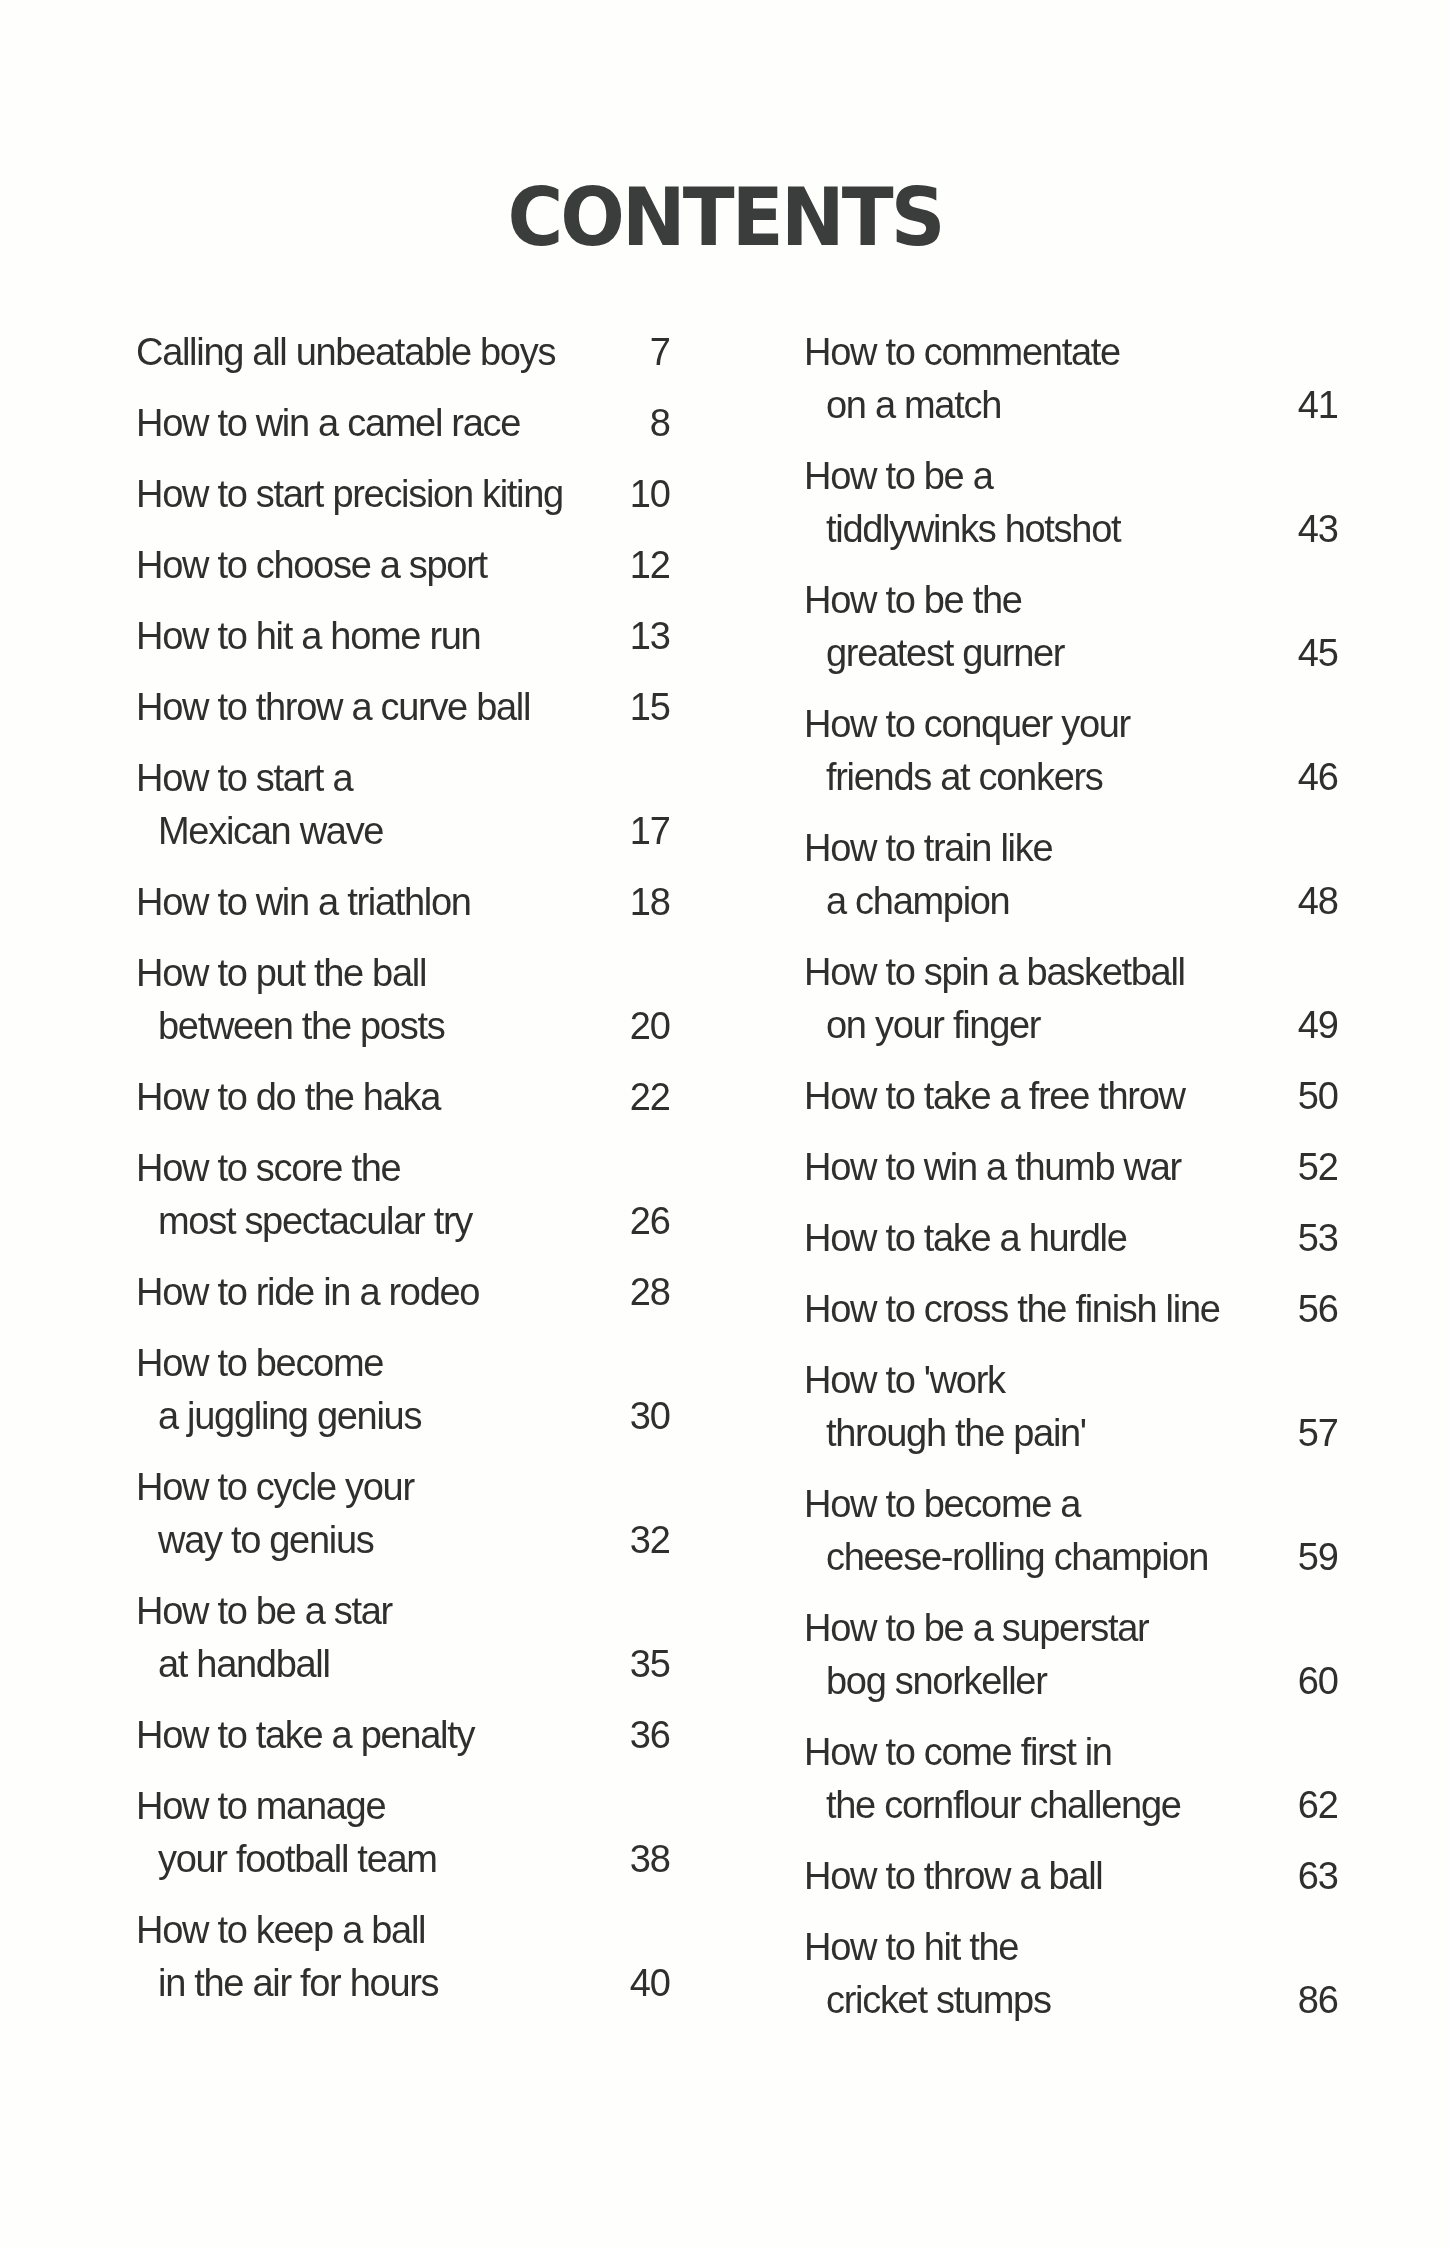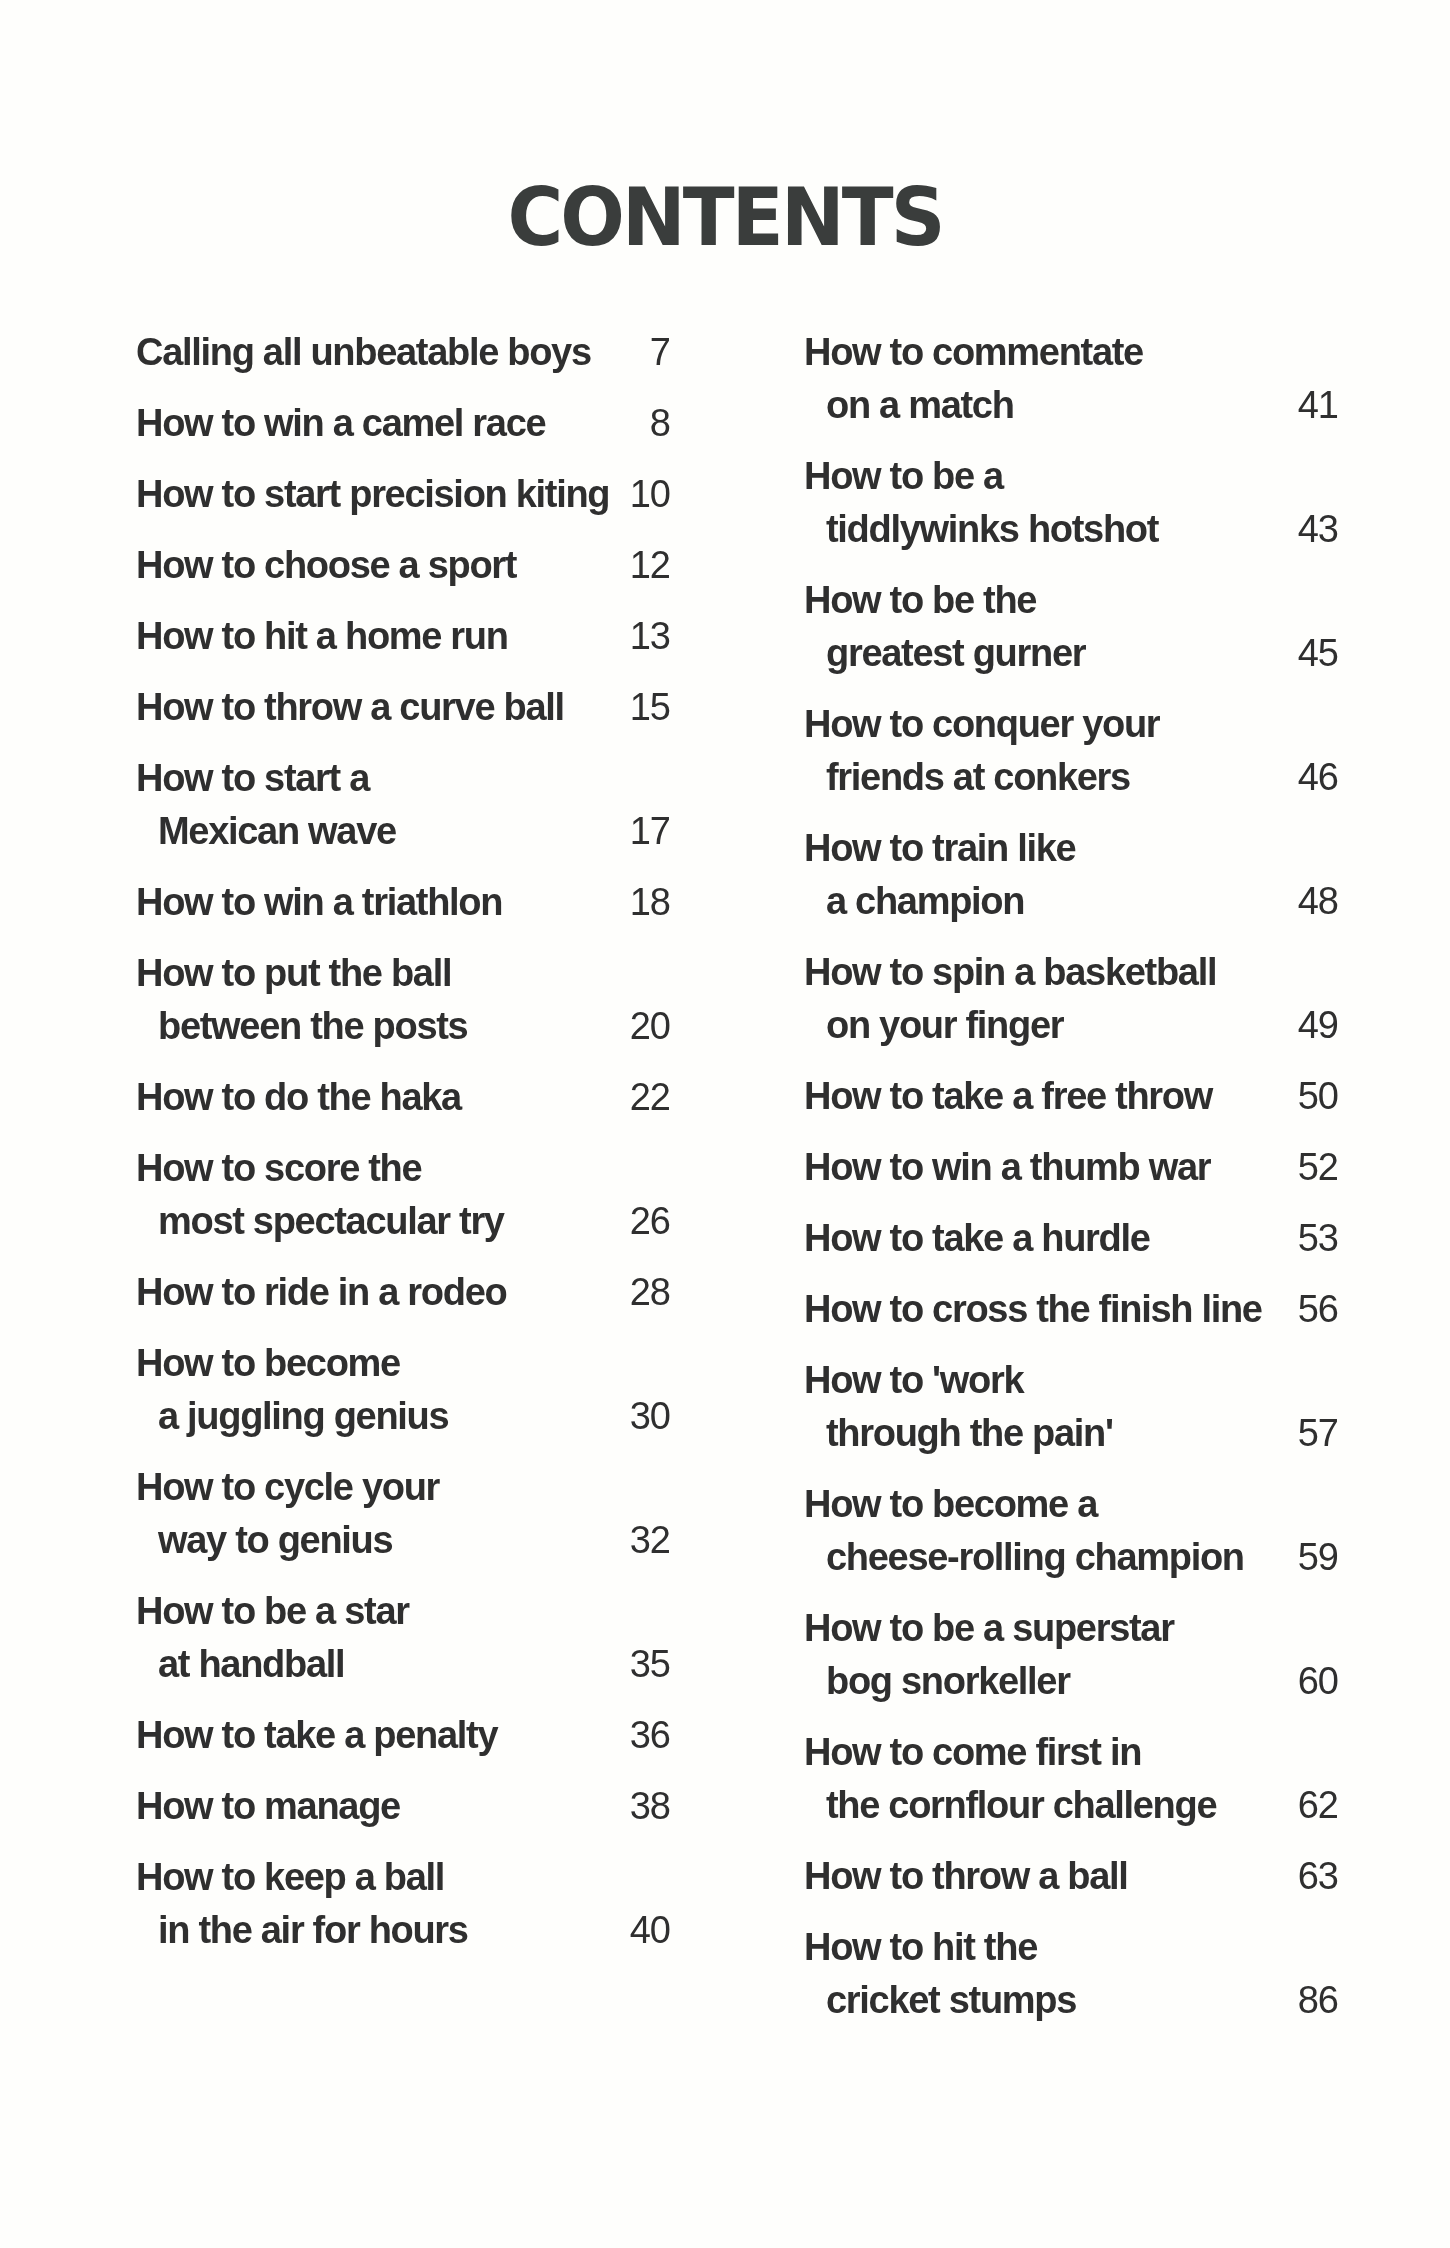--- a/index.html
+++ b/index.html
@@ -19,21 +19,21 @@
     color:#3a3d3c;
     letter-spacing:-3px;
     transform:scaleX(0.95);
   }
   .col { position:absolute; top:326px; }
   .col.left  { left:136px;  width:534px; }
   .col.right { left:804px;  width:534px; }
   .entry { position:relative; margin-bottom:18px; }
   .line {
     display:block; height:53px; line-height:53px;
-    font-size:38px; letter-spacing:-1.3px; white-space:nowrap;font-weight:bold;
+    font-size:38px; letter-spacing:-1.3px; white-space:nowrap;
   }
   .line.cont { padding-left:22px; }
   .page {
     position:absolute; right:0; bottom:0;
     height:53px; line-height:53px;
     font-size:38px; letter-spacing:-1px;
     text-align:right;
   }
 </style>
 </head>
@@ -107,20 +107,21 @@
       <span class="line">How to be a star</span>
       <span class="line cont">at handball</span>
       <span class="page">35</span>
     </div>
     <div class="entry">
       <span class="line">How to take a penalty</span>
       <span class="page">36</span>
     </div>
     <div class="entry">
       <span class="line">How to manage</span>
+      <span class="line cont">your football team</span>
       <span class="page">38</span>
     </div>
     <div class="entry">
       <span class="line">How to keep a ball</span>
       <span class="line cont">in the air for hours</span>
       <span class="page">40</span>
     </div>
   </div>
 <div class="col right">
     <div class="entry">

